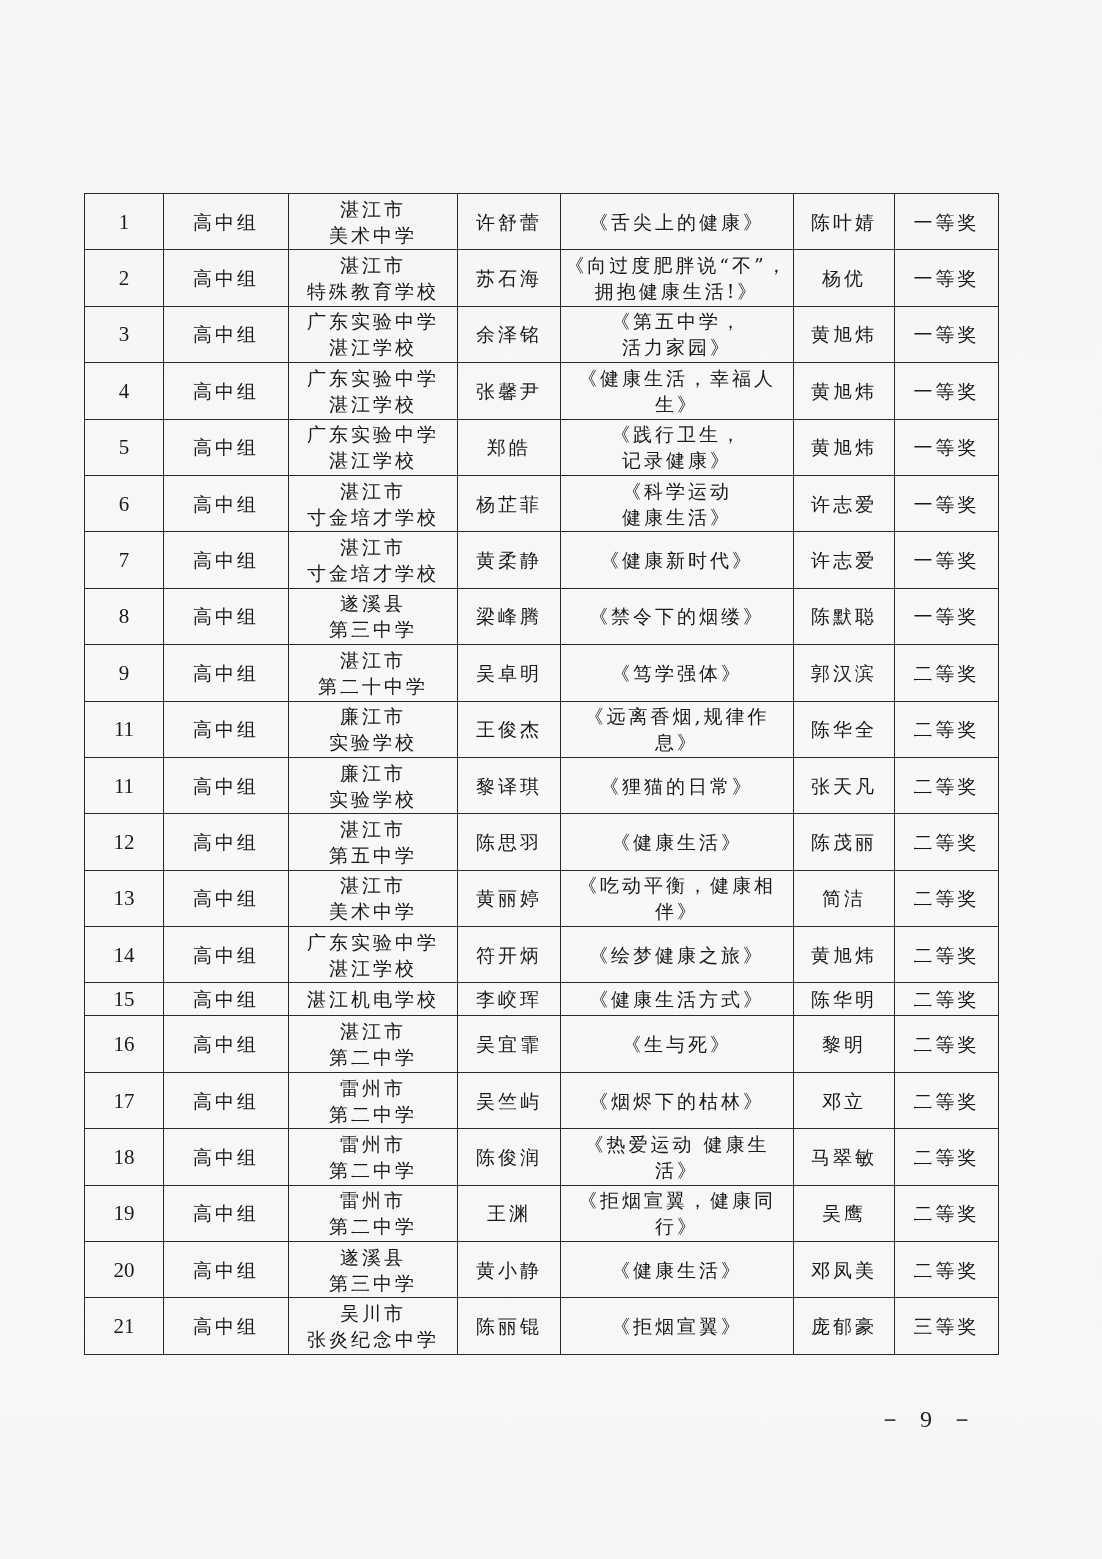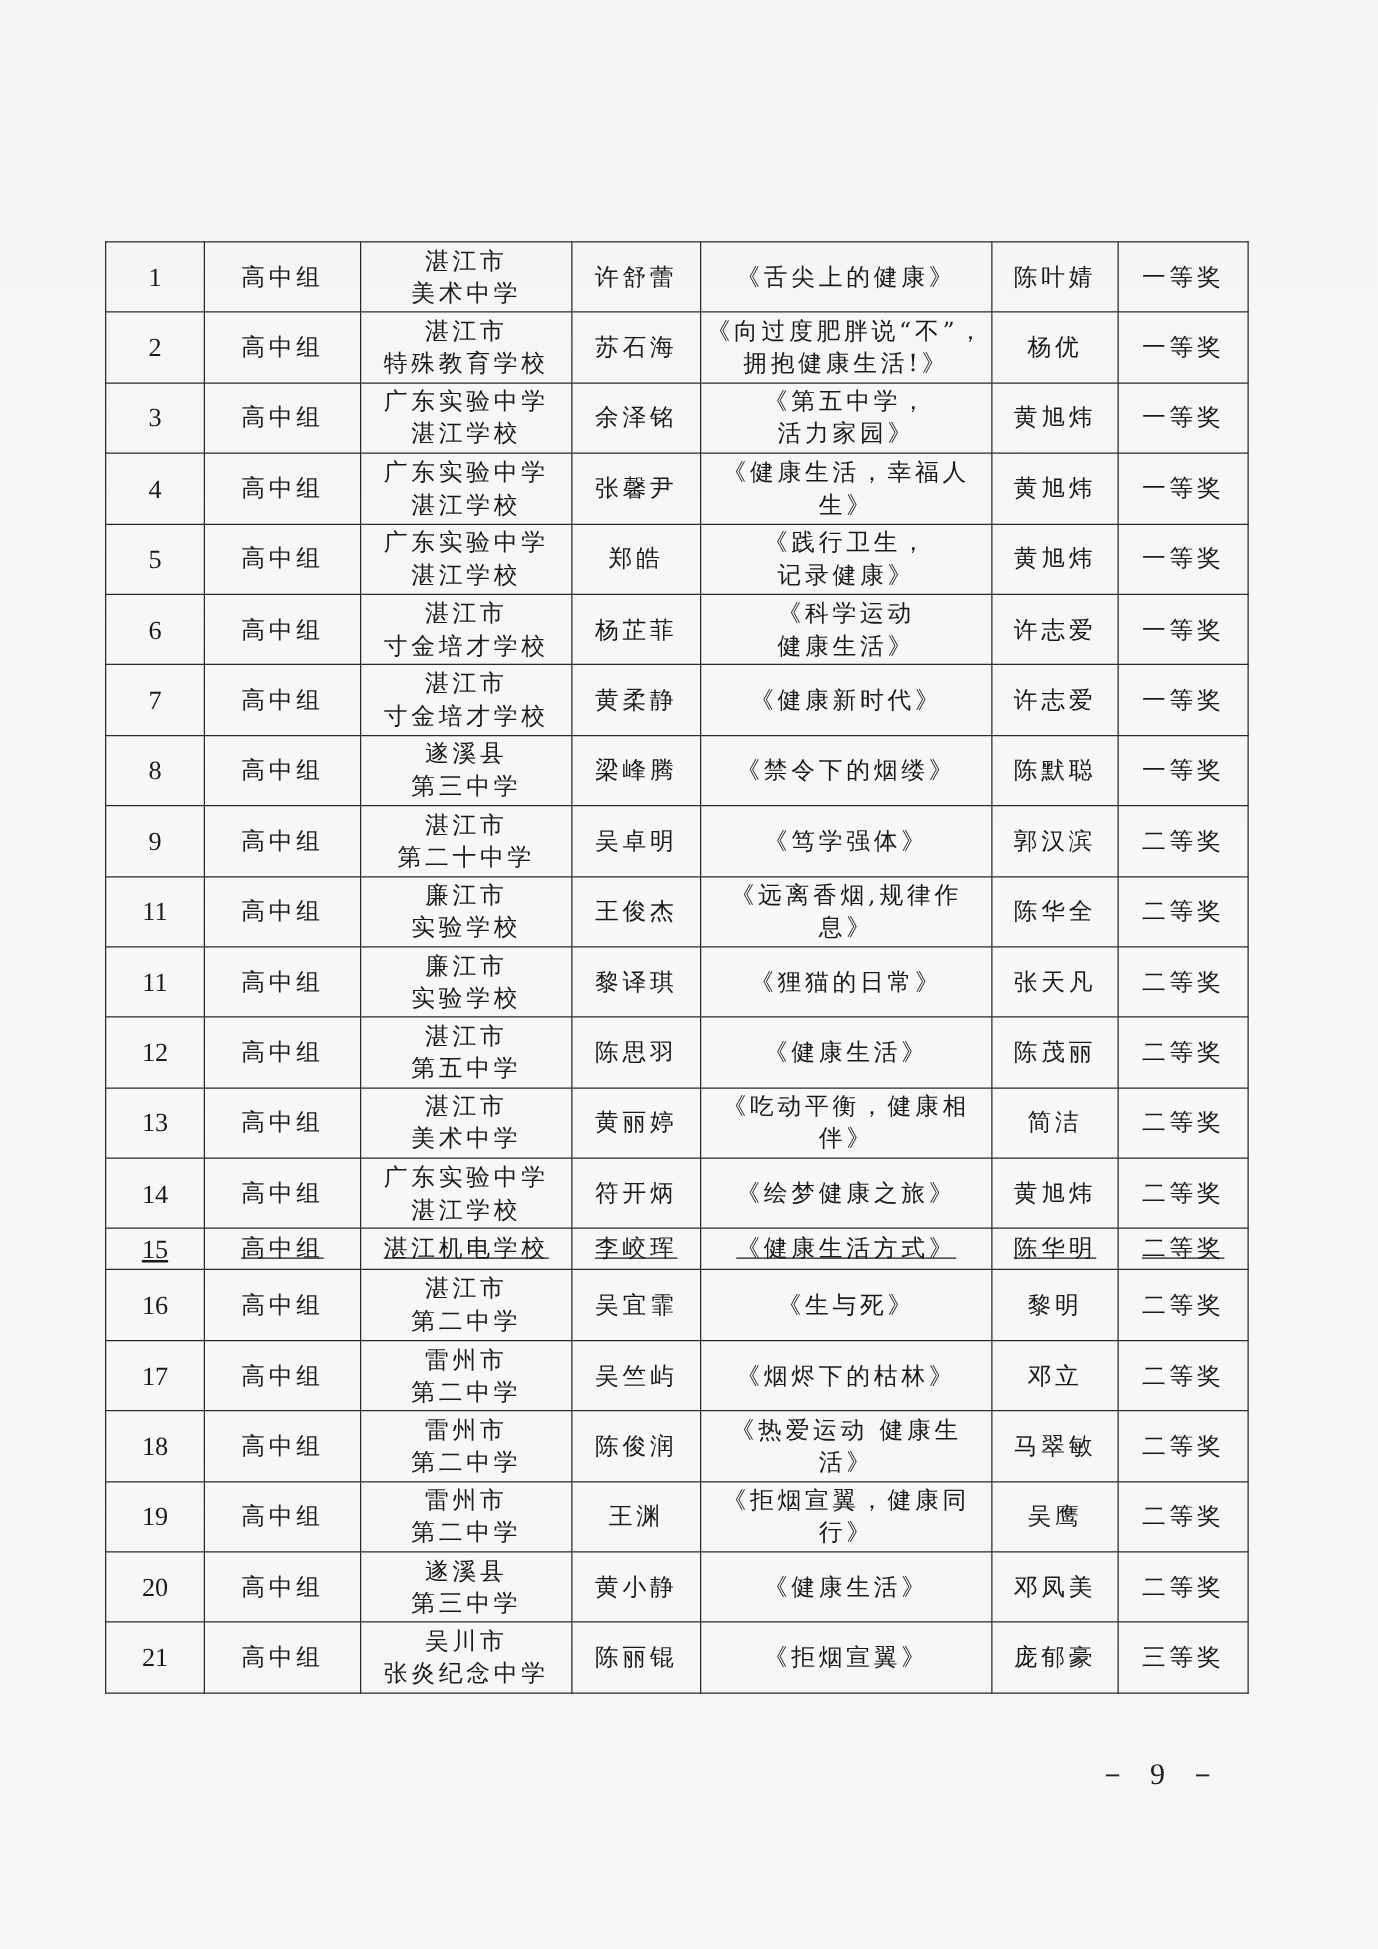--- a/index.html
+++ b/index.html
@@ -27,21 +27,21 @@
     text-align: center;
     vertical-align: middle;
     padding: 0 4px;
     font-size: 19px;
     line-height: 26px;
     letter-spacing: 3px;
     overflow: hidden;
   }
   table.awards td.num { letter-spacing: 0; font-family: "Liberation Serif", serif; font-size: 21px; }
   tr.row { height: 56.4px; }
-  tr.row.short { height: 33px; text-decoration: underline; }
+  tr.row.short { height: 33px; }
   .line { display: block; white-space: nowrap; }
   .page-number {
     position: absolute; left: 878px; top: 1403px;
     font-family: "Liberation Serif", serif;
     font-size: 24px; letter-spacing: 6px; color: #222;
   }
 </style>
 </head>
 <body>
 

